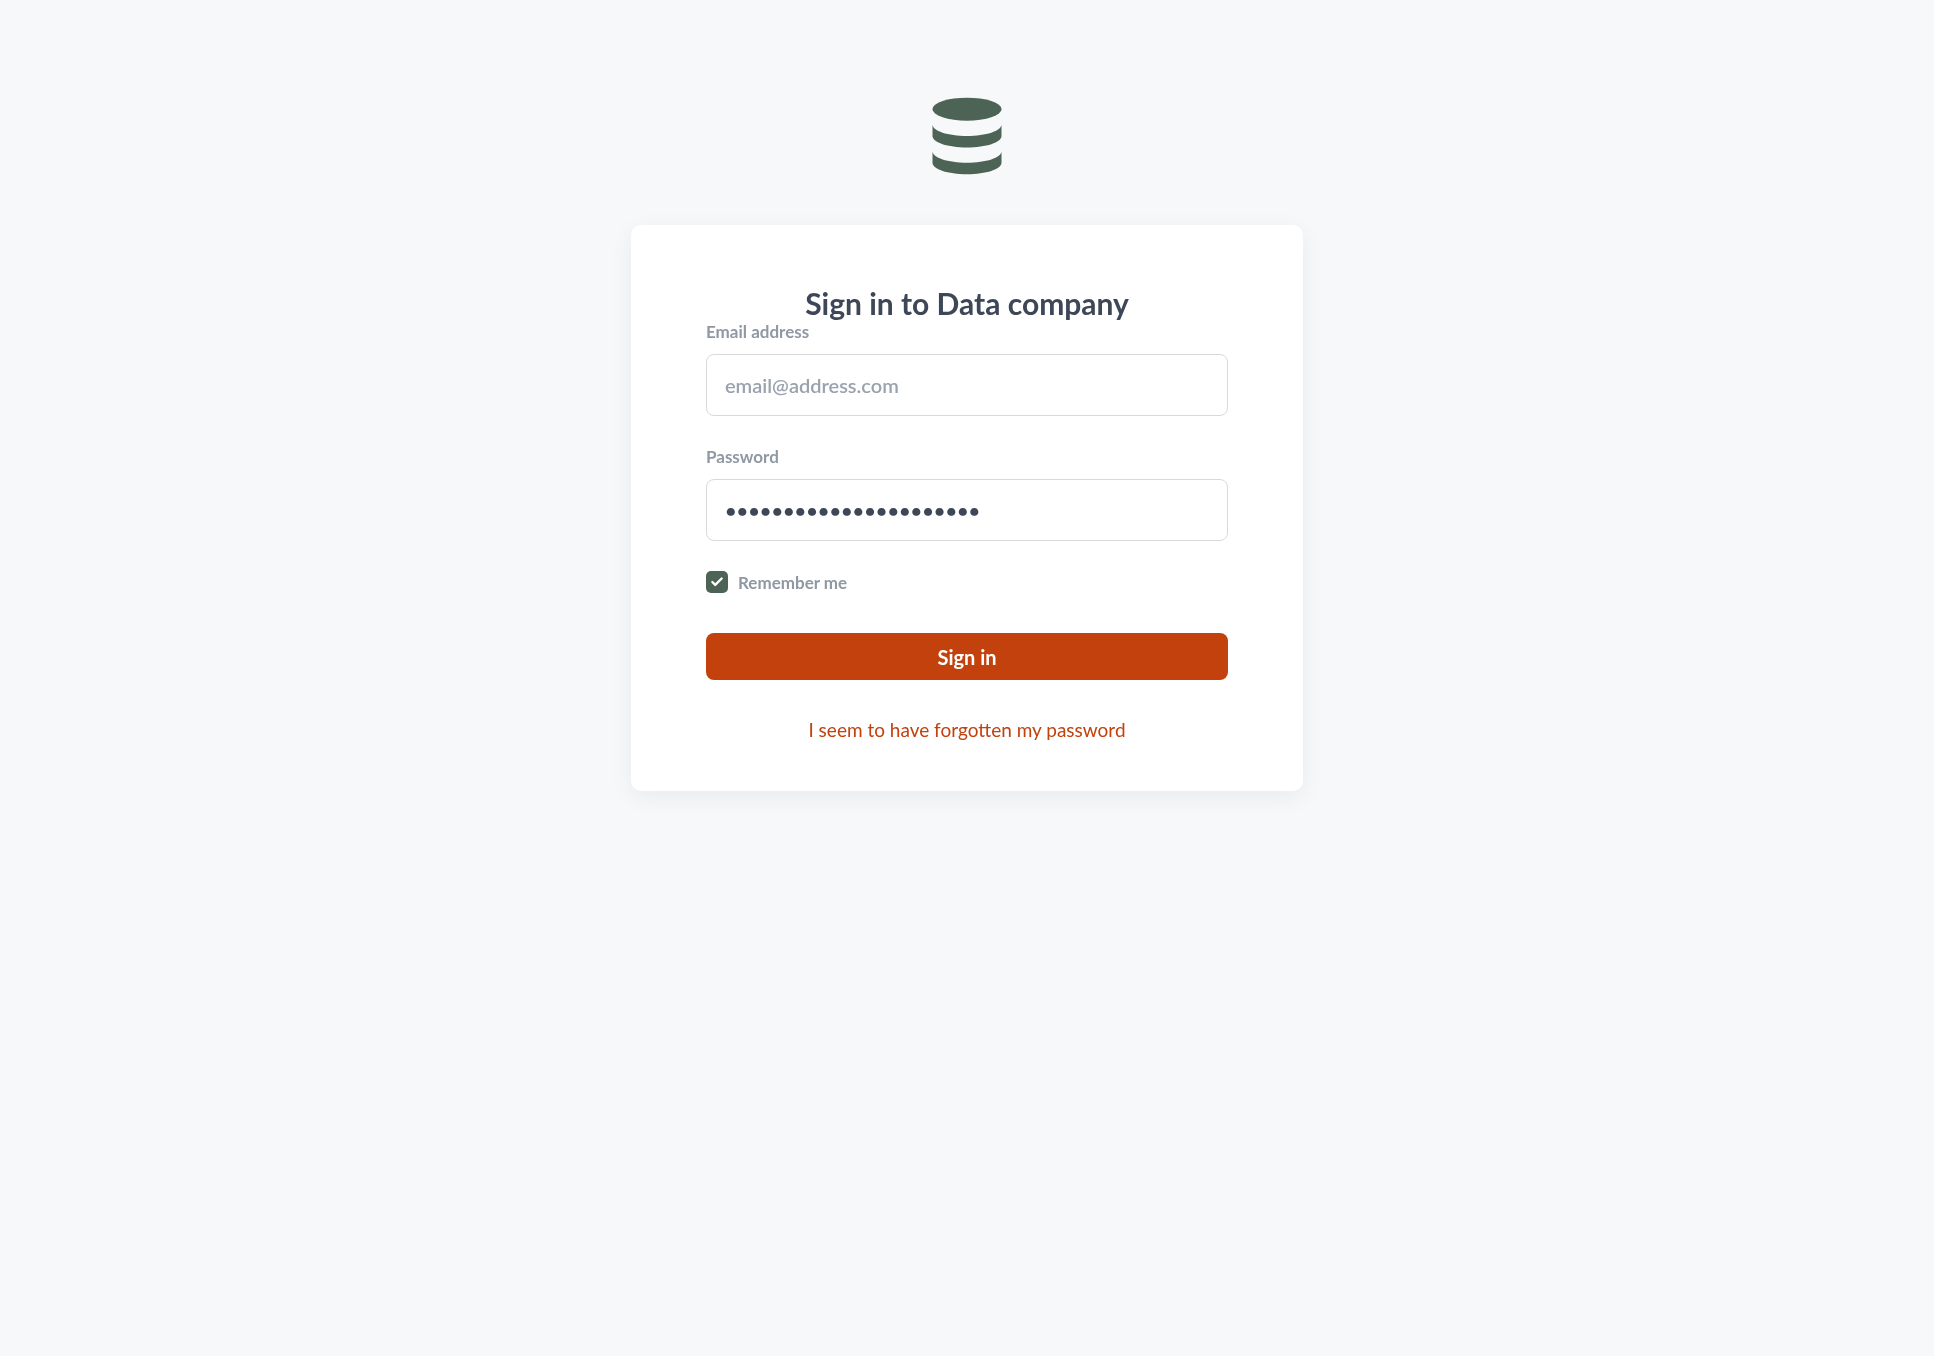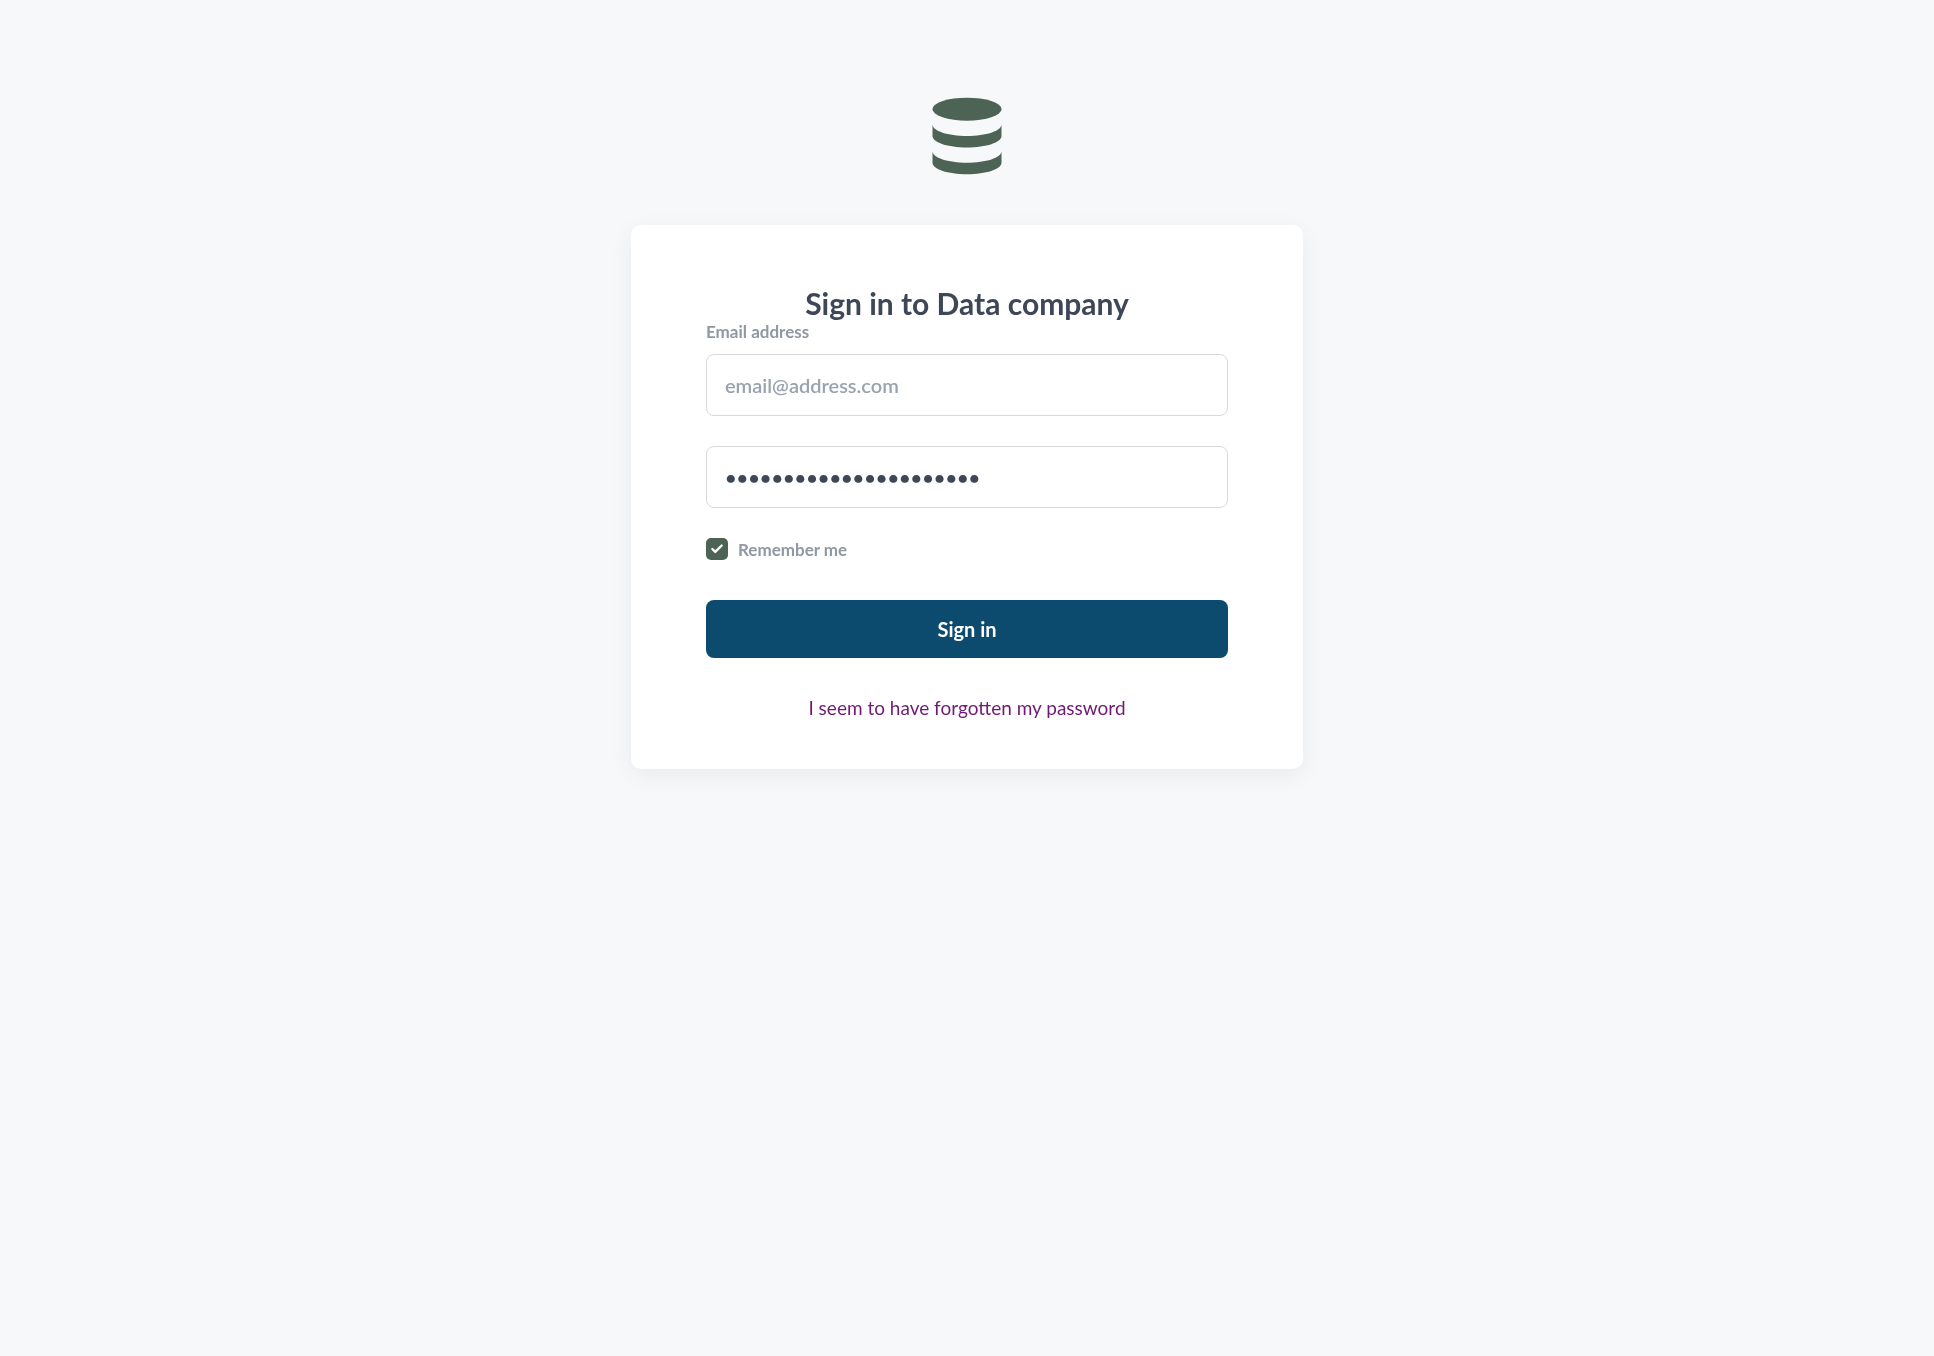--- a/index.html
+++ b/index.html
@@ -73,36 +73,36 @@
       flex-shrink: 0;
     }
     .remember-label {
       font-size: 17px;
       font-weight: 700;
       color: #8f98a3;
       cursor: pointer;
     }
     .submit-btn {
       width: 100%;
-      height: 58px;
-      background: #0c4a6e;
+      height: 47px;
+      background: #c2410c;
       border: none;
       border-radius: 8px;
       color: #fff;
       font-size: 20px;
       font-weight: 700;
       cursor: pointer;
       font-family: inherit;
     }
     .forgot-link {
       display: block;
       text-align: center;
       margin-top: 38px;
       font-size: 19px;
-      color: #701a75;
+      color: #c2410c;
       text-decoration: none;
       cursor: pointer;
     }
   </style>
 </head>
 <body>
 
 <div class="page">
 
   <div class="logo">
@@ -115,20 +115,21 @@
 
   <div class="card">
     <h1 class="title">Sign in to Data company</h1>
 
     <div class="field">
       <label class="field-label">Email address</label>
       <input class="input" type="text" placeholder="email@address.com" style="">
     </div>
 
     <div class="field">
+      <label class="field-label">Password</label>
       <input class="input" type="password" value="aaaaaaaaaaaaaaaaaaaaaa" style="">
     </div>
 
     <div class="remember-row">
       <div class="checkbox">
         <svg width="14" height="14" viewBox="0 0 24 24" fill="none" stroke="#ffffff" stroke-width="4" stroke-linecap="round" stroke-linejoin="round">
           <polyline points="20 6 9 17 4 12"></polyline>
         </svg>
       </div>
       <span class="remember-label">Remember me</span>

